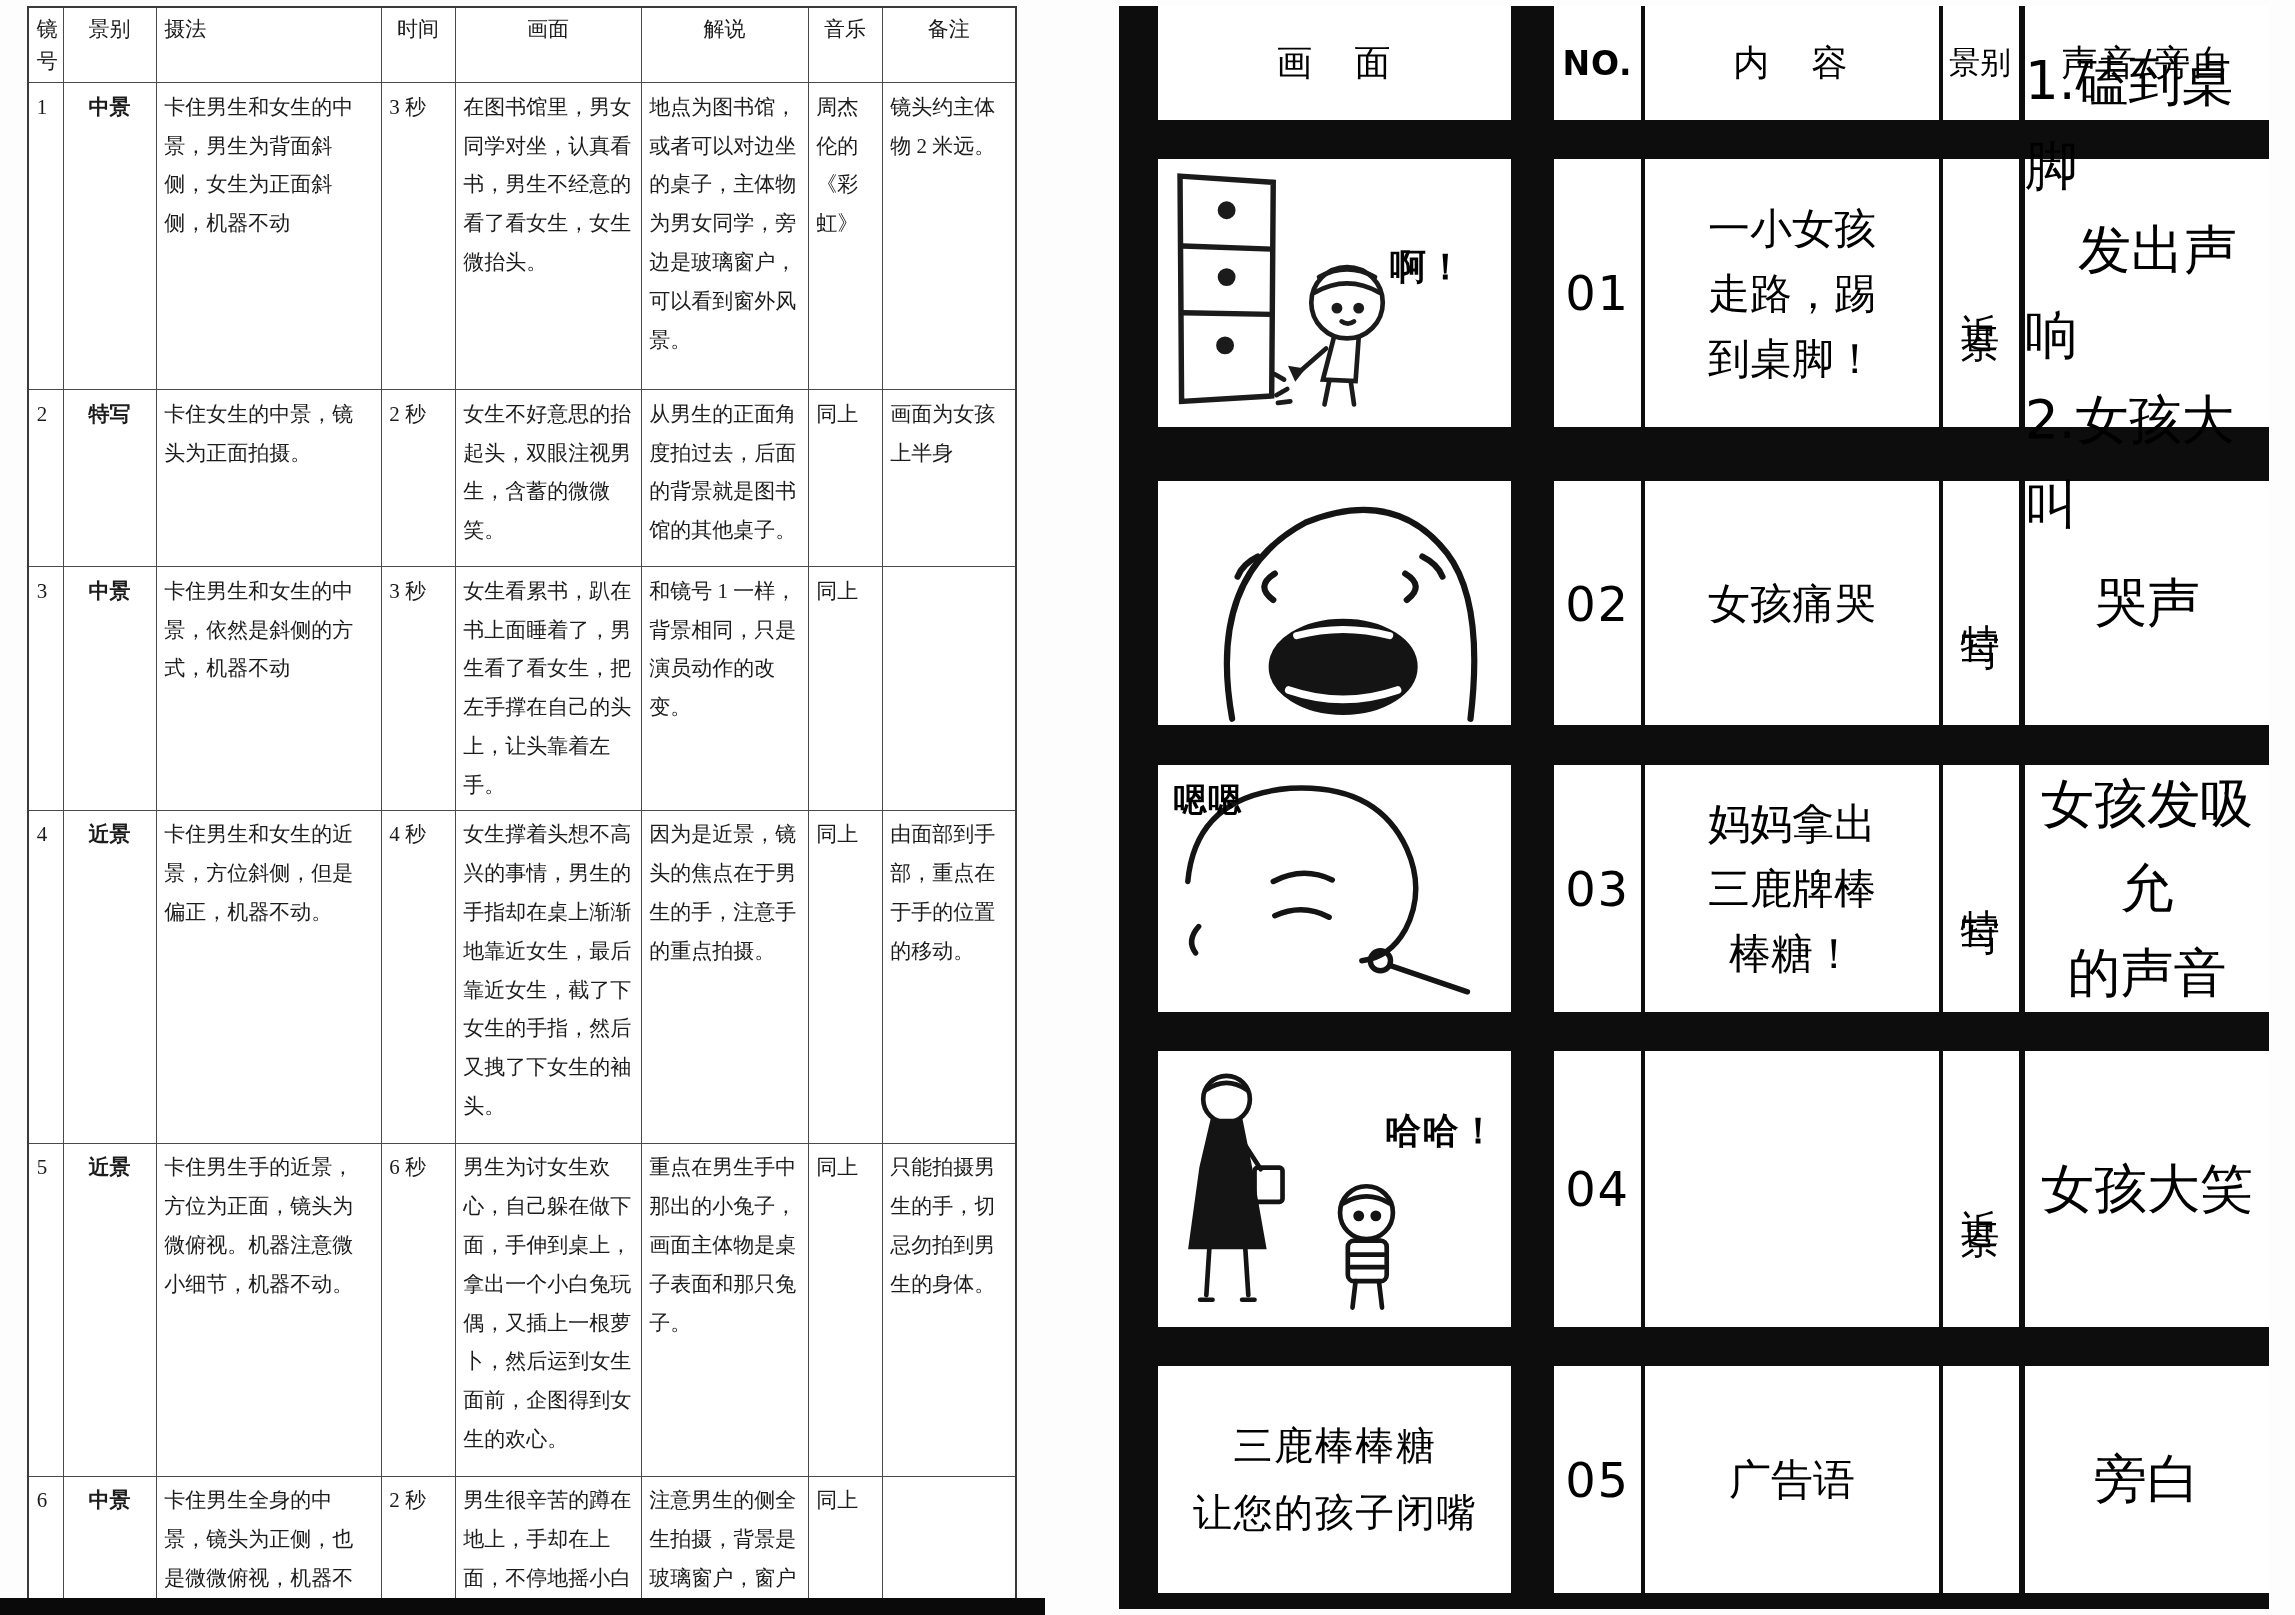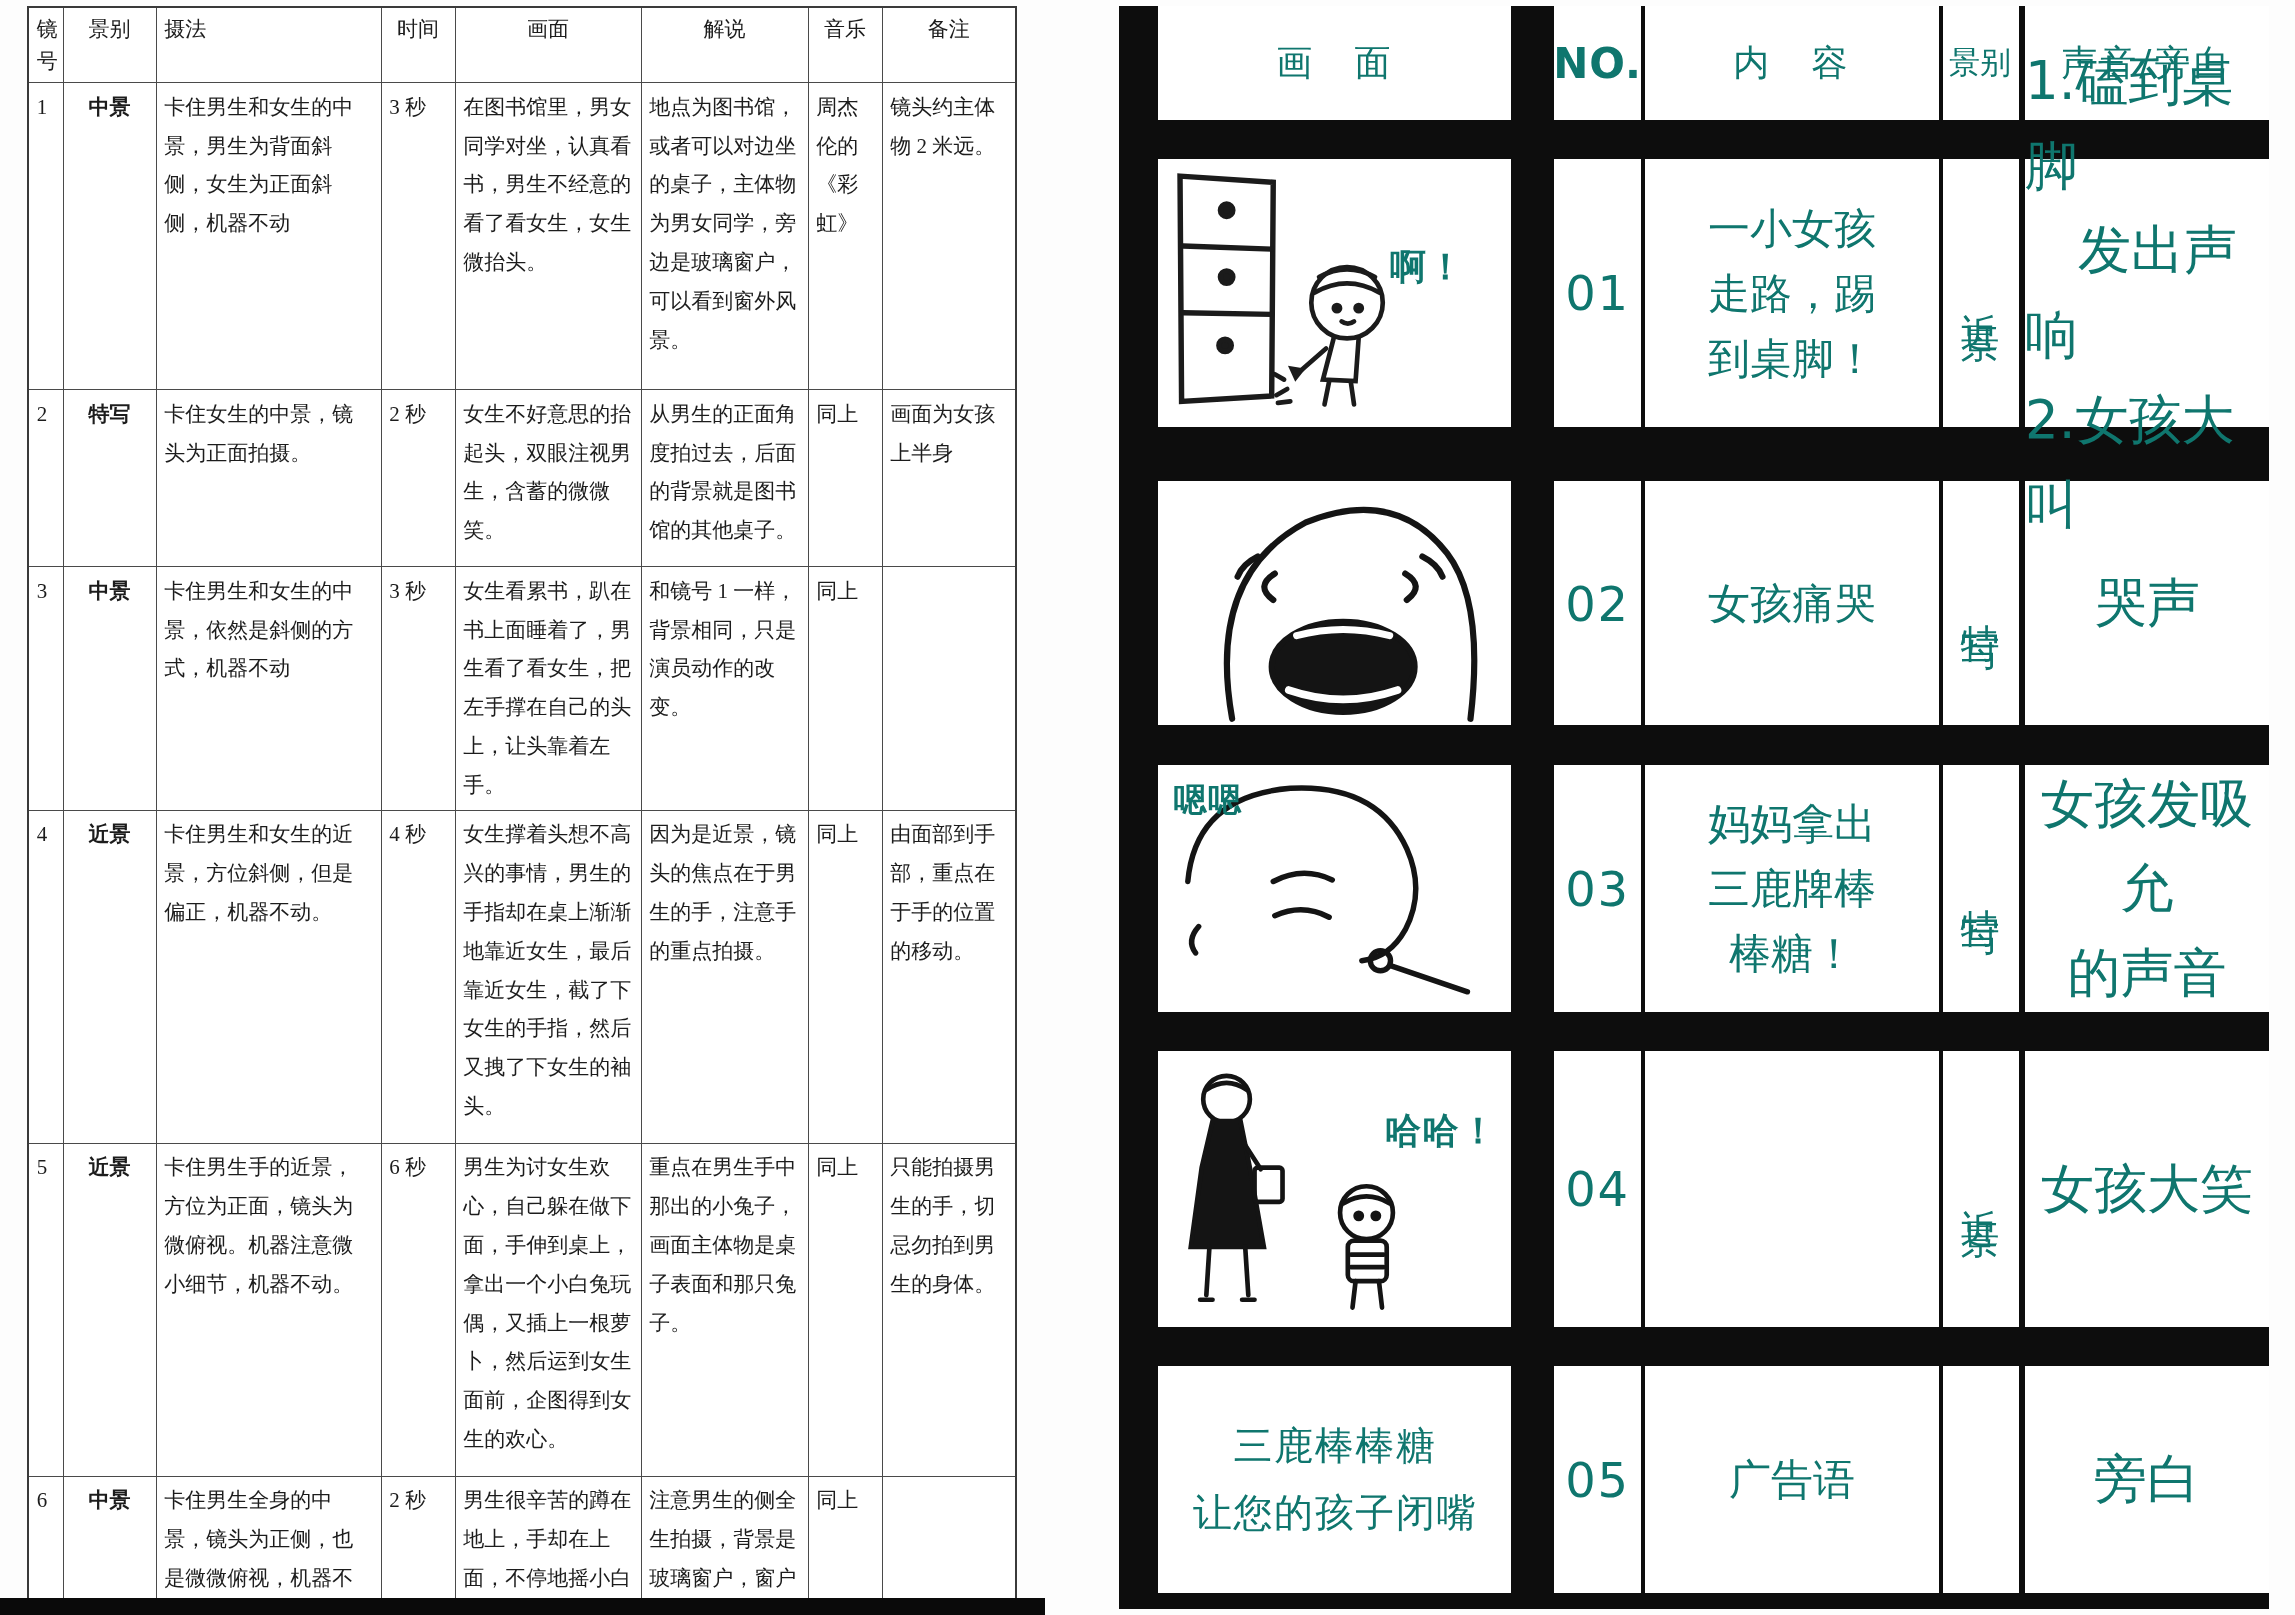--- a/index.html
+++ b/index.html
@@ -14,36 +14,36 @@
   .shot-table th,.shot-table td{border:1.6px solid #4a4a4a;vertical-align:top;padding:4.7px 7.8px;
               word-break:break-all;overflow:hidden;}
   .shot-table thead th{font-weight:normal;text-align:center;line-height:1.5;padding-top:6.2px;vertical-align:top;}
   .shot-table thead th.h-left{text-align:left;}
   td.c-center{text-align:center;font-weight:bold;}
 
   .bottom-band{position:absolute;left:0;top:1598px;width:1045px;height:18px;background:#0a0a0a;}
 
   
   .storyboard{position:absolute;left:1119px;top:6.2px;width:1150px;height:1602px;background:#fff;
-              font-family:"DejaVu Sans","Liberation Sans",sans-serif;color:#0f766e;}
+              font-family:"DejaVu Sans","Liberation Sans",sans-serif;color:#000000;}
   .vbar,.vline,.hbar{position:absolute;background:#0d0d0d;}
   .vbar{top:0;height:1602px;}
   .vline{top:0;height:1602px;}
   .hbar{left:0;width:1150px;}
 
   .sb-cell{position:absolute;display:flex;align-items:center;justify-content:center;text-align:center;}
   .col-frame{left:39px;width:354px;}
   .col-no{left:435px;width:87px;font-size:48px;letter-spacing:1.6px;}
   .col-content{left:526px;width:294px;font-size:42px;line-height:1.55;white-space:pre-line;}
   .col-scene{left:822px;width:78px;}
   .col-sound{left:906px;width:244px;font-size:53px;line-height:1.6;white-space:pre-line;}
   .scene-v{writing-mode:vertical-rl;text-orientation:upright;font-size:39px;letter-spacing:11px;}
 
   .sb-header{top:0;height:114px;font-size:36px;letter-spacing:3.1px;}
-  .sb-header.no-h{font-weight:bold;font-size:42px;letter-spacing:0.8px;}
+  .sb-header.no-h{font-weight:bold;font-size:33px;letter-spacing:0.8px;}
 
   .frame-box{overflow:hidden;}
   .frame-box svg{position:absolute;left:0;top:0;width:100%;height:100%;}
   .bubble{position:absolute;font-size:36px;font-weight:bold;letter-spacing:1.6px;}
   .frame-text{white-space:pre-line;font-size:39px;line-height:1.7;letter-spacing:1.6px;width:100%;}
 </style>
 </head>
 <body>
 
 <div class="page">

